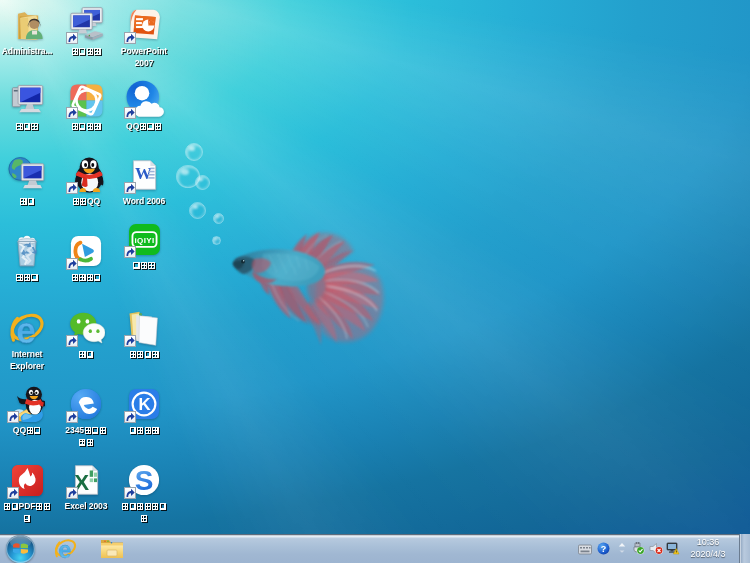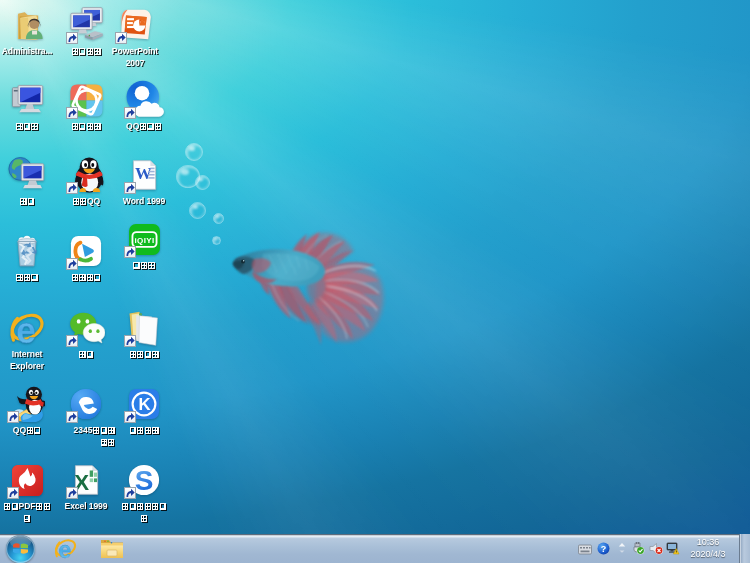--- a/index.html
+++ b/index.html
@@ -167,21 +167,21 @@
   <path d="M16,26 l7,2.2 v2.2 l-7,-2.2 Z" fill="#8f99a5"></path>
   <path d="M23,28.2 l9,-3.7 v2.3 l-9,3.6 Z" fill="#a5aeb9"></path>
   <circle cx="20" cy="26.5" r="0.7" fill="#4a9e4a"></circle>
  </svg><div class="sc">
         <svg width="10" height="10" viewBox="0 0 10 10">
           <path d="M1.5,9 C1.5,5 3.5,3 6,3 L6,0.8 L9.7,4.4 L6,8 L6,5.3 C4,5.3 3.2,6.8 3.2,9 Z" fill="#1f3f9e"></path>
         </svg>
       </div></div>
  <div class="lb"><span class="z"></span><span class="z a"></span><span class="z b"></span><span class="z c"></span></div>
 </div>
-<div class="cell" style="left:106px;top:7px;">
+<div class="cell" style="left:115px;top:7px;">
  <div class="ic"><svg width="34" height="34" viewBox="0 0 34 34">
   <path d="M10,2.5 q-5,1 -5.5,7 l-0.5,19 l25.5,2 l2.5,-21 q-0.5,-6 -6,-7 Z" fill="#fdf2e8"></path>
   <path d="M10,2.5 q-5,1 -5.5,7 l-0.5,10 q1,-12 6,-17 Z" fill="#f0855a"></path>
   <path d="M8.5,8 l19.5,1.5 l-1.8,16.5 l-19.2,-1.5 Z" fill="#e05210"></path>
   <path d="M8.5,8 l19.5,1.5 l-0.8,8 l-19.7,3 Z" fill="#ea6a20"></path>
   <circle cx="21" cy="17.5" r="5.7" fill="#fff"></circle>
   <path d="M21,17.5 L23,11.9 A5.8,5.8 0 0 0 21,11.7 Z" fill="#e05210"></path>
   <path d="M21,17.5 L26.7,17.5 A5.8,5.8 0 0 0 23,11.9 Z" fill="#ea6a20"></path>
   <rect x="9.5" y="10.5" width="6.5" height="2" fill="#fff"></rect>
   <rect x="9.5" y="14.2" width="5.5" height="2" fill="#fff"></rect>
@@ -288,21 +288,21 @@
   <text x="8.5" y="21" font-family="Liberation Serif,serif" font-weight="bold" font-size="16" fill="#2b5cc8">W</text>
   <rect x="23" y="10" width="4" height="1.5" fill="#9fb3d8"></rect>
   <rect x="21" y="13" width="6" height="1.5" fill="#9fb3d8"></rect>
   <rect x="21" y="16" width="6" height="1.5" fill="#9fb3d8"></rect>
   <rect x="21" y="19" width="6" height="1.5" fill="#9fb3d8"></rect>
  </svg><div class="sc">
         <svg width="10" height="10" viewBox="0 0 10 10">
           <path d="M1.5,9 C1.5,5 3.5,3 6,3 L6,0.8 L9.7,4.4 L6,8 L6,5.3 C4,5.3 3.2,6.8 3.2,9 Z" fill="#1f3f9e"></path>
         </svg>
       </div></div>
- <div class="lb">Word 1999</div>
+ <div class="lb">Word 2006</div>
 </div>
 
 <div class="cell" style="left:-2px;top:233px;">
  <div class="ic"><svg width="34" height="34" viewBox="0 0 34 34">
   <path d="M8.5,8 h17 l-2,23 h-13 Z" fill="#bdd6ea" opacity=".9"></path>
   <path d="M10,10 l4,3 -2,4 4,2 -3,4 4,3 -2,4" stroke="#f2f7fb" stroke-width="2" fill="none" opacity=".8"></path>
   <path d="M19,9 l3,4 -4,3 3,3 -4,3 3,4 -3,3" stroke="#e8f0f8" stroke-width="2" fill="none" opacity=".7"></path>
   <circle cx="12" cy="7" r="3" fill="#eef4f8"></circle>
         <circle cx="17" cy="6" r="3.4" fill="#f6fafc"></circle>
         <circle cx="22" cy="7.2" r="2.8" fill="#e8eff5"></circle>
@@ -405,21 +405,21 @@
   <path d="M19.5,9.5 h8 q-1.2,3 -4,3 t-4,-3 Z" fill="#f2a21a"></path>
   <path d="M16.5,12 q7,4 13.5,0.5 l1.5,3.5 q-8,4.5 -16.5,0.5 Z" fill="#e33226"></path>
   <path d="M29.5,14.5 l3.5,1 -1,4 -3.5,-1.5 Z" fill="#d92b20"></path>
  </svg><div class="sc">
         <svg width="10" height="10" viewBox="0 0 10 10">
           <path d="M1.5,9 C1.5,5 3.5,3 6,3 L6,0.8 L9.7,4.4 L6,8 L6,5.3 C4,5.3 3.2,6.8 3.2,9 Z" fill="#1f3f9e"></path>
         </svg>
       </div></div>
  <div class="lb">QQ<span class="z"></span><span class="z a"></span></div>
 </div>
-<div class="cell" style="left:57px;top:386px;text-align:right;">
+<div class="cell" style="left:57px;top:386px;">
  <div class="ic"><svg width="34" height="34" viewBox="0 0 34 34" style="width:38px;height:38px;margin:-1px 0 0 -1px;">
   <circle cx="17" cy="17" r="13.5" fill="#2389e8"></circle>
   <circle cx="17" cy="17" r="13.5" fill="url(#bg2345)"></circle>
   <path d="M10.5,15.5 a7,7 0 0 1 13.5,1 l-9,1.5 a4.5,4.5 0 0 0 8,1.5 l4,2 a7.5,7.5 0 0 1 -14,-1 Z" fill="#fff"></path>
   <defs>
           <radialGradient id="bg2345" cx="0.3" cy="0.25" r="1">
             <stop offset="0" stop-color="#55aaf5"></stop>
             <stop offset="1" stop-color="#1a70d8"></stop>
           </radialGradient>
         </defs>
@@ -468,21 +468,21 @@
   <text x="6" y="26" font-size="21" font-weight="bold" fill="#1a6e42" font-family="Liberation Sans,sans-serif">X</text>
   <rect x="20.5" y="8" width="3.2" height="6" fill="#3f9e62"></rect>
   <rect x="24.5" y="10" width="3" height="4" fill="#8fcfa8"></rect>
   <rect x="20.5" y="15.5" width="3.2" height="3.5" fill="#8fcfa8"></rect>
   <rect x="24.5" y="15.5" width="3" height="3.5" fill="#3f9e62"></rect>
  </svg><div class="sc">
         <svg width="10" height="10" viewBox="0 0 10 10">
           <path d="M1.5,9 C1.5,5 3.5,3 6,3 L6,0.8 L9.7,4.4 L6,8 L6,5.3 C4,5.3 3.2,6.8 3.2,9 Z" fill="#1f3f9e"></path>
         </svg>
       </div></div>
- <div class="lb">Excel 1999</div>
+ <div class="lb">Excel 2003</div>
 </div>
 <div class="cell" style="left:115px;top:462px;">
  <div class="ic"><svg width="34" height="34" viewBox="0 0 34 34" style="width:38px;height:38px;margin:-1px 0 0 -1px;">
   <circle cx="17" cy="17" r="13.5" fill="#fff"></circle>
   <text x="17" y="26" text-anchor="middle" font-size="25" font-weight="bold" fill="url(#sgg)" font-family="Liberation Sans,sans-serif">S</text>
   <defs>
           <linearGradient id="sgg" x1="0" y1="0" x2="0.3" y2="1">
             <stop offset="0" stop-color="#6db5f2"></stop>
             <stop offset="1" stop-color="#1565d8"></stop>
           </linearGradient>

